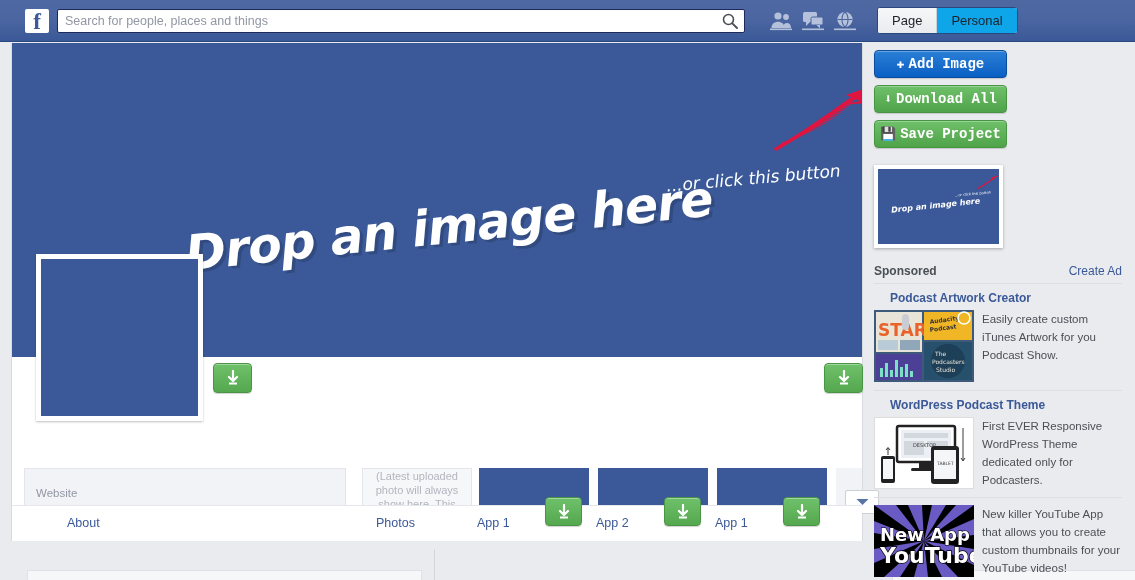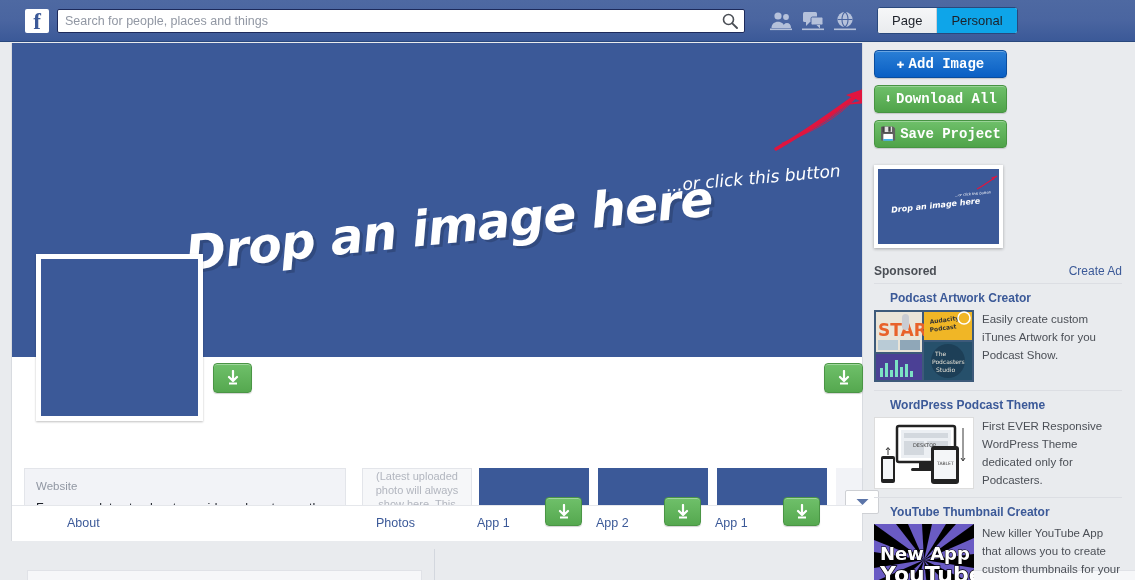--- a/index.html
+++ b/index.html
@@ -160,21 +160,21 @@
     position: absolute; left: 0; top: 314px;
     width: 850px; height: 184px;
     background: #fff;
   }
 
   #website-box {
     position: absolute; left: 12px; top: 111px;
     width: 322px; height: 72px;
     background: #f2f3f7;
     border: 1px solid #e3e5ea;
-    padding: 11px 11px;
+    padding: 18px 11px;
   }
   #website-label {
     font-size: 11.5px; color: #9197a3; margin-bottom: 6px;
   }
   #website-text {
     font-size: 12.5px; color: #1d2129; line-height: 20px;
   }
   #website-link { color: #3b5998; text-decoration: none; }
 
   #photos-box {
@@ -562,21 +562,20 @@
             <path d="M13 30 V37 M11 32 L13 29.5 L15 32"></path>
             <path d="M88 10 V42 M86 40 L88 43 L90 40"></path>
           </g>
         </svg>
       </div>
       <div class="ad-desc">First EVER Responsive WordPress Theme dedicated only for Podcasters.</div>
     </div>
   </div>
 
   <div class="ad">
-    <div class="ad-title">YouTube Thumbnail Creator</div>
     <div class="ad-body">
       <div class="ad-thumb" id="ad3-art">
         <svg width="100" height="72" viewBox="0 0 100 72">
           <rect width="100" height="72" fill="#000"></rect>
           <g fill="#6a5bc4">
             <path d="M50 36 L0 0 L22 0 Z"></path>
               <path d="M50 36 L34 0 L48 0 Z"></path>
             <path d="M50 36 L58 0 L72 0 Z"></path>
               <path d="M50 36 L82 0 L100 0 Z"></path>
             <path d="M50 36 L100 14 L100 30 Z"></path>

